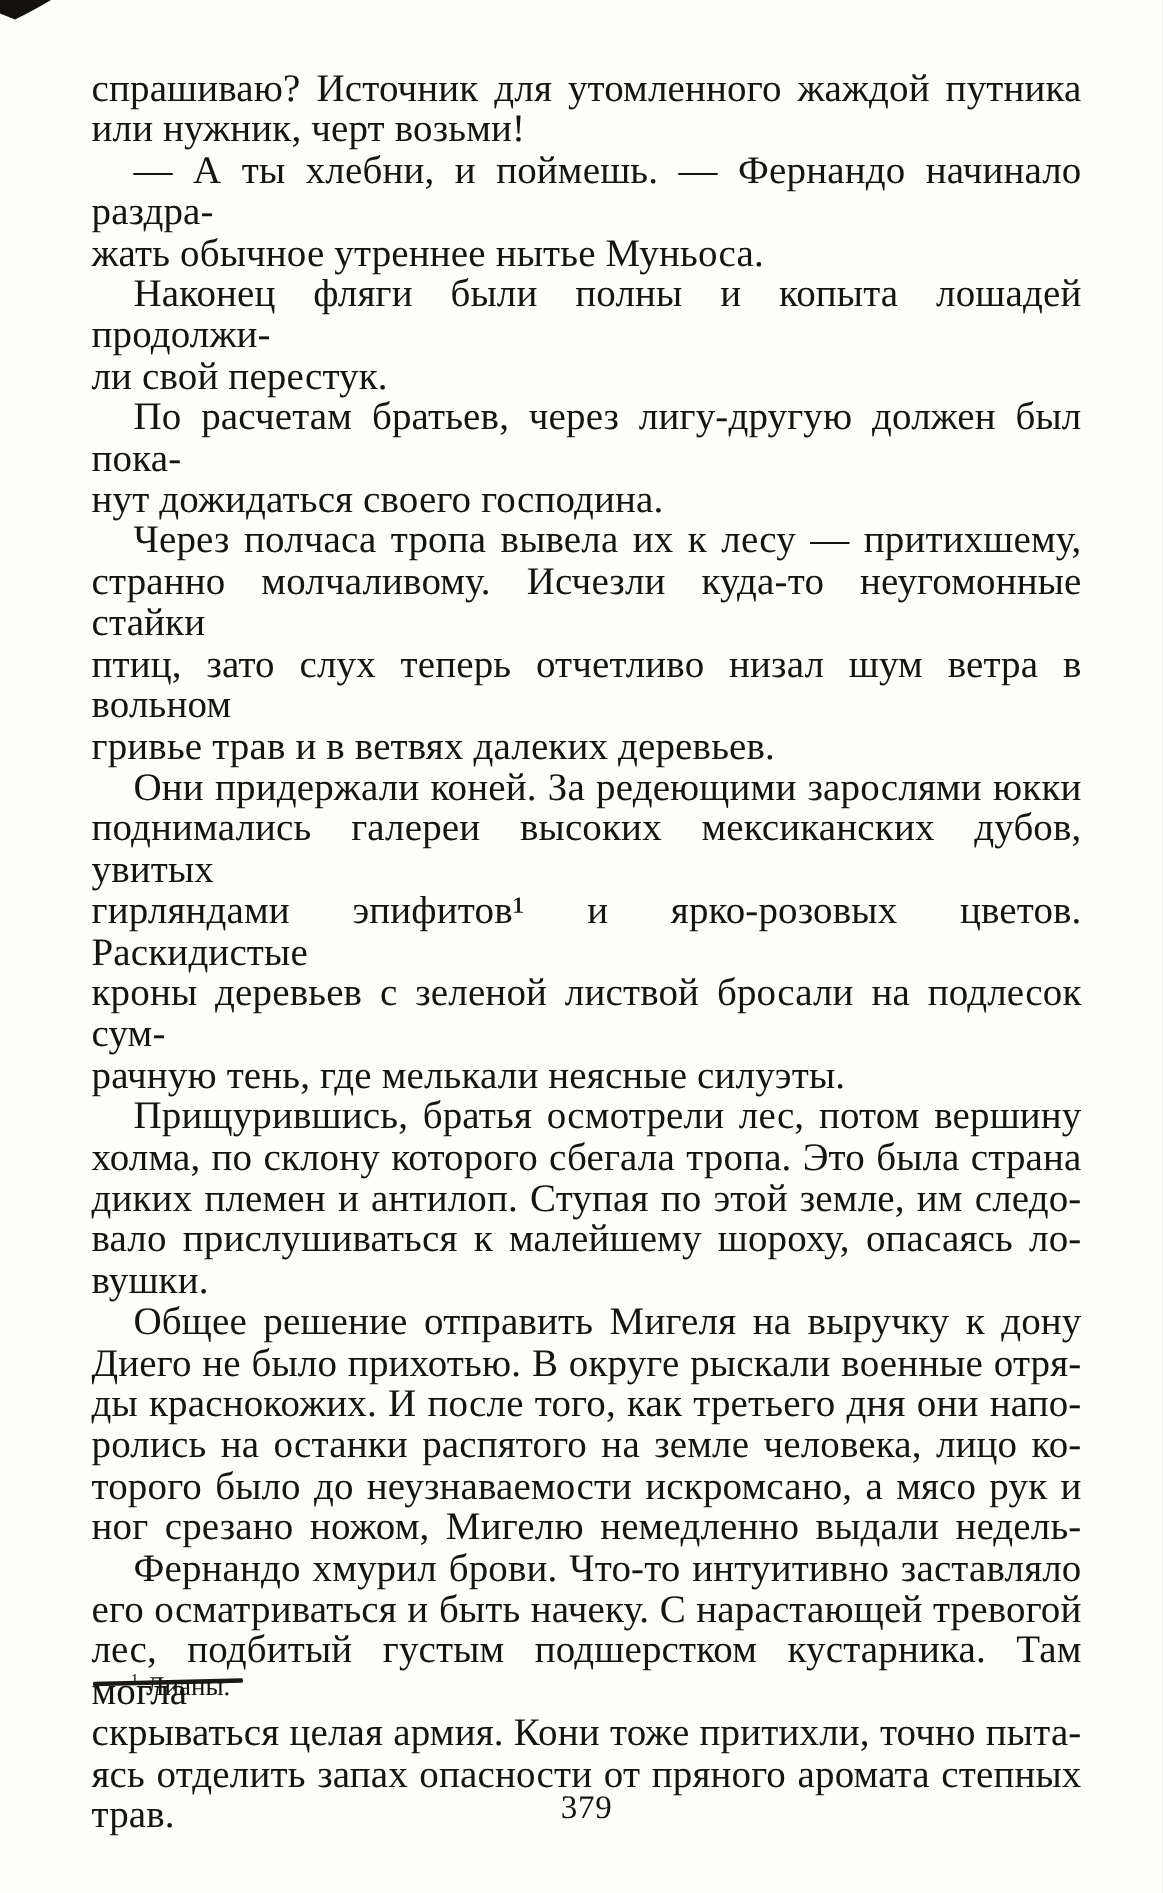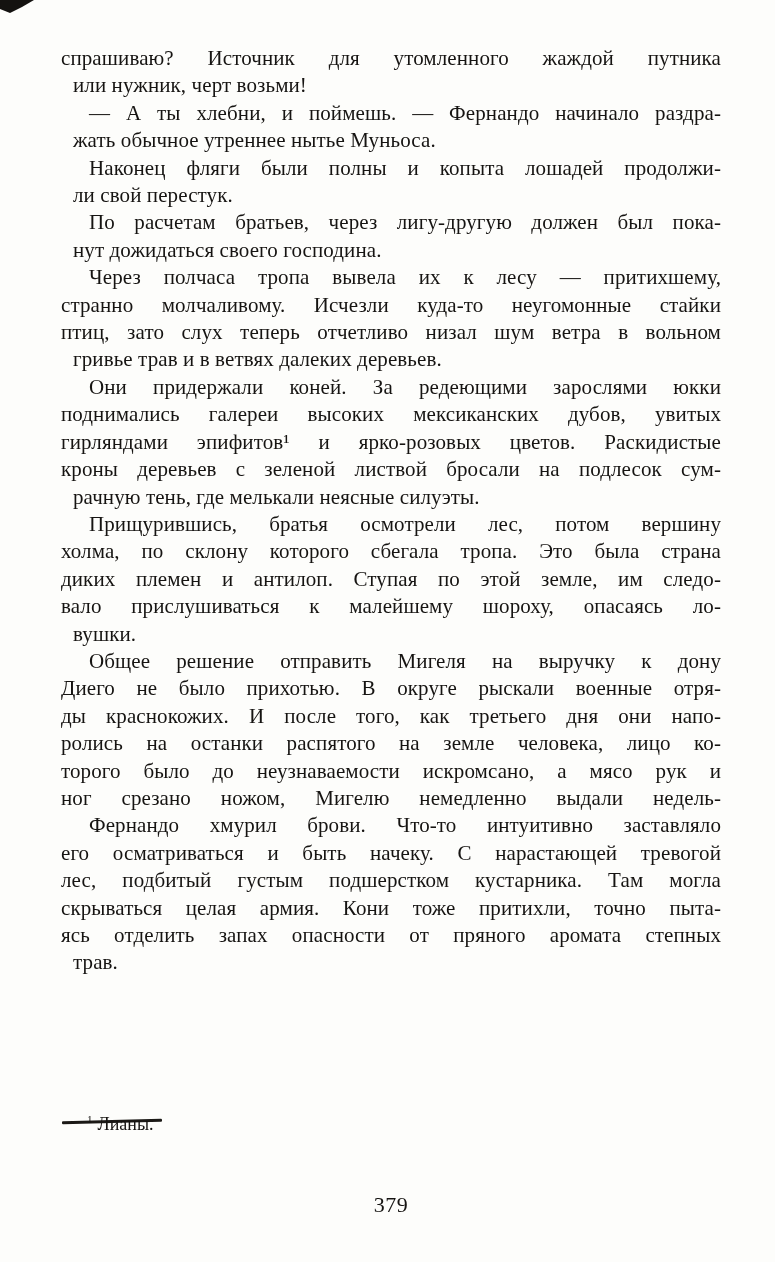--- a/index.html
+++ b/index.html
@@ -23,33 +23,32 @@
     left: 0;
     top: 0;
     width: 40px;
     height: 16px;
   }
   .text-block {
     position: absolute;
     left: 61px;
     top: 45px;
     width: 660px;
-    font-size: 21px;
+    font-size: 26px;
     line-height: 27.4px;
     letter-spacing: 0.1px;
   }
   .line {
     text-align: justify;
     text-align-last: justify;
     white-space: normal;
   }
   .line.last {
     text-align: left;
     text-align-last: left;
-    margin-left: 12px;
   }
   .line.indent {
     text-indent: 28px;
   }
   .footnote-rule {
     position: absolute;
     left: 62px;
     top: 1120px;
     width: 100px;
     height: 3px;

